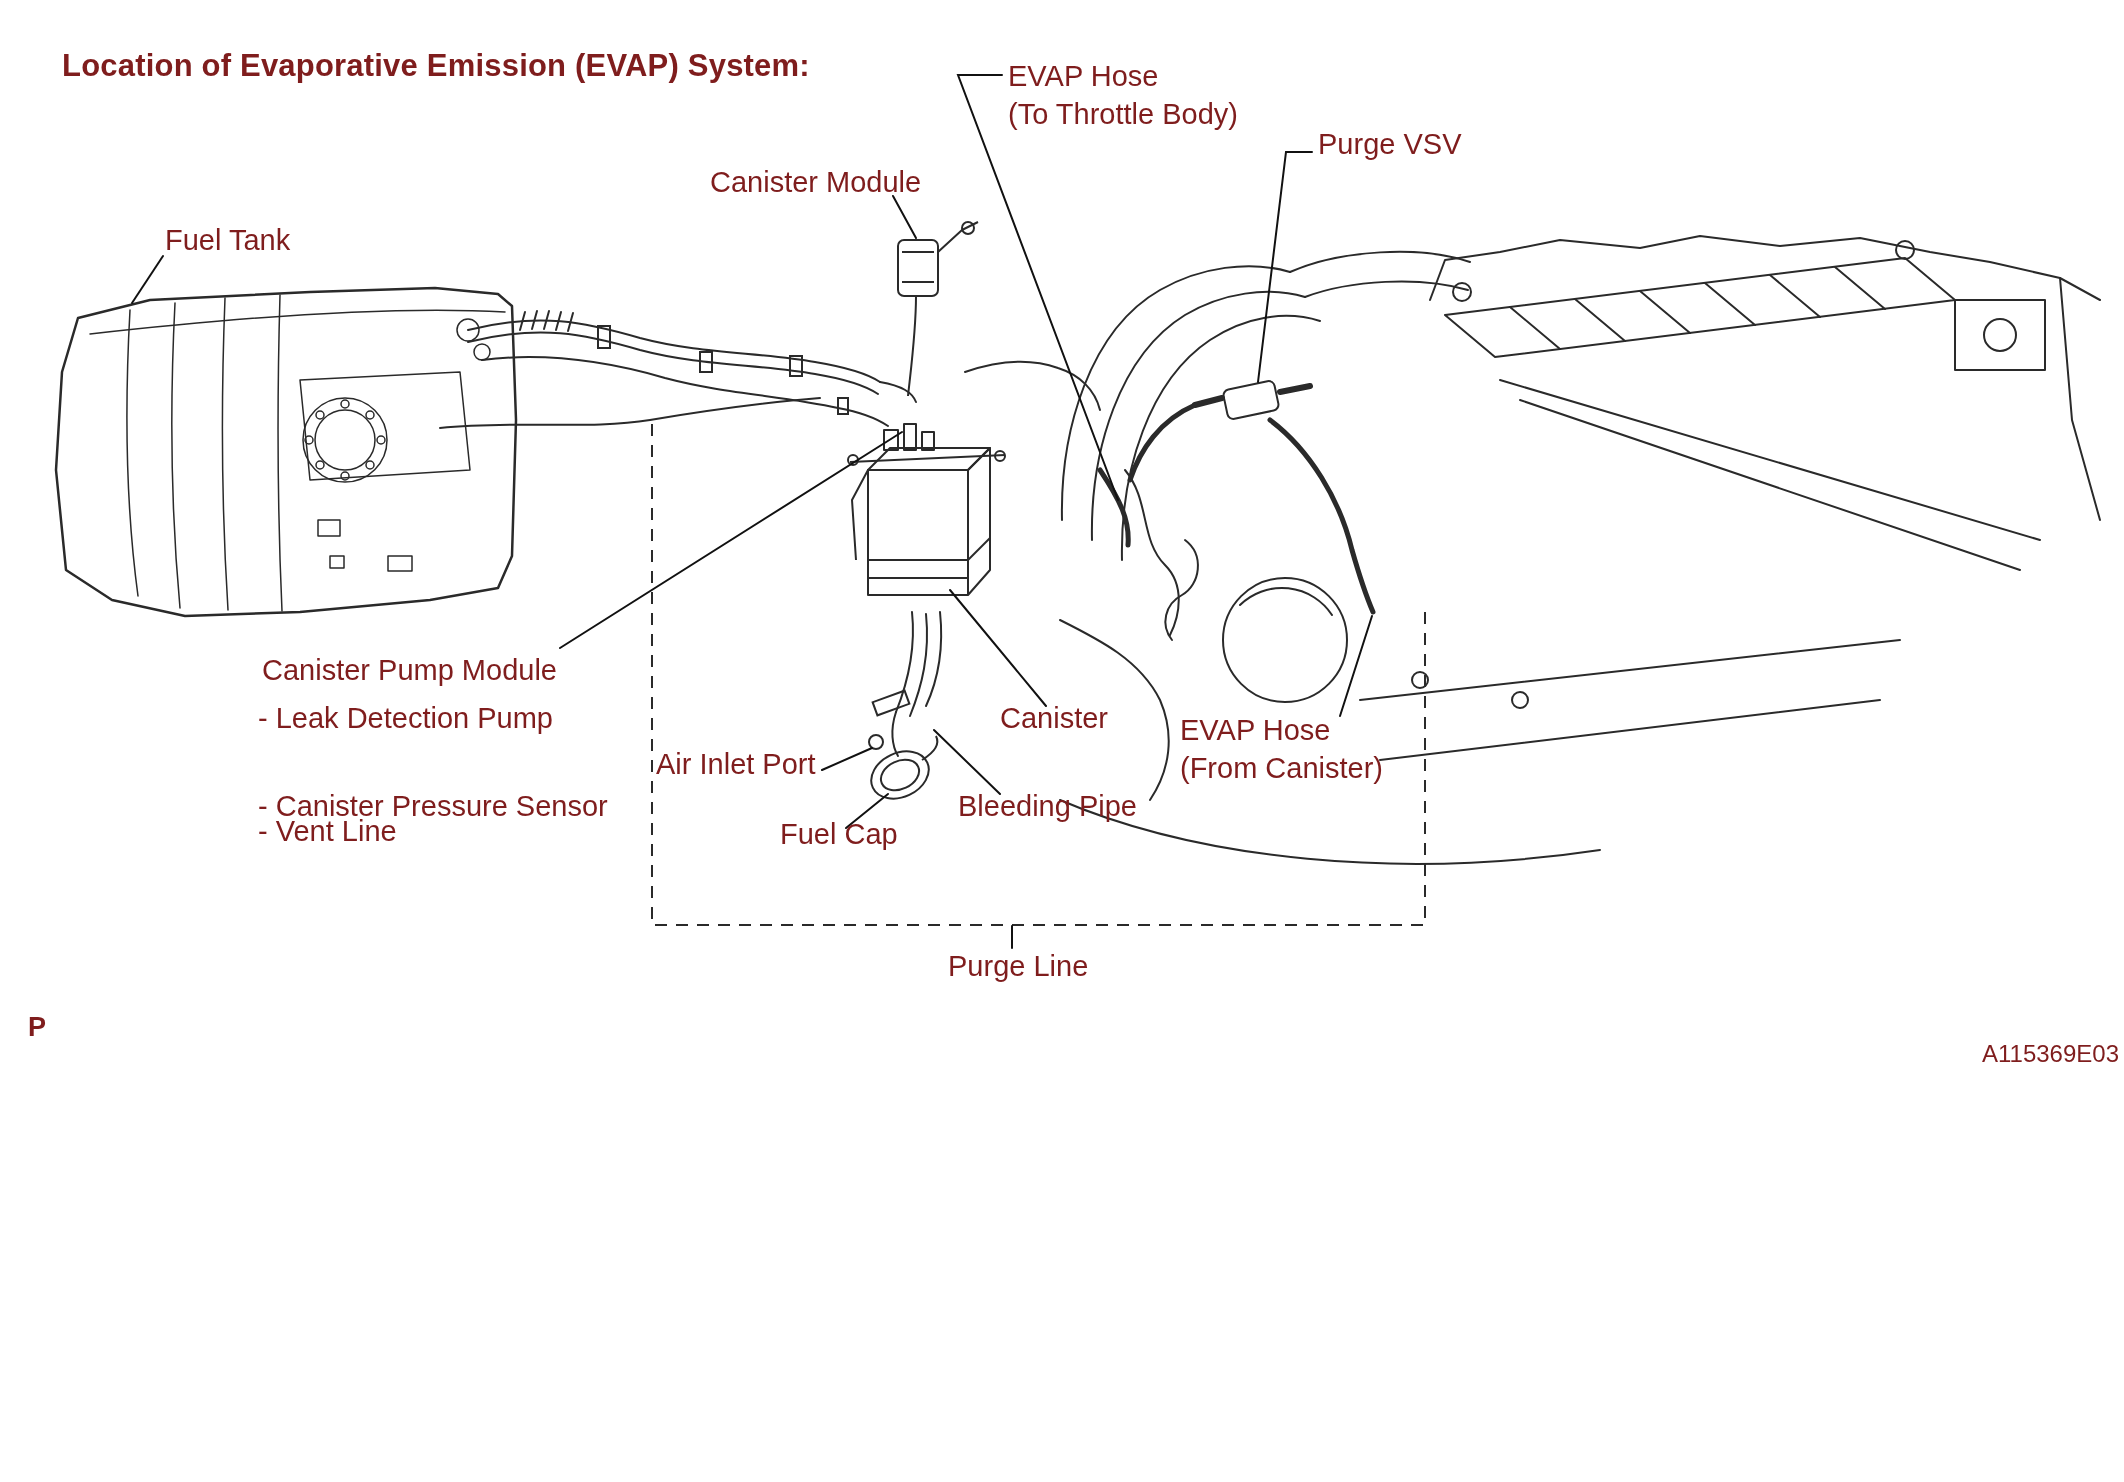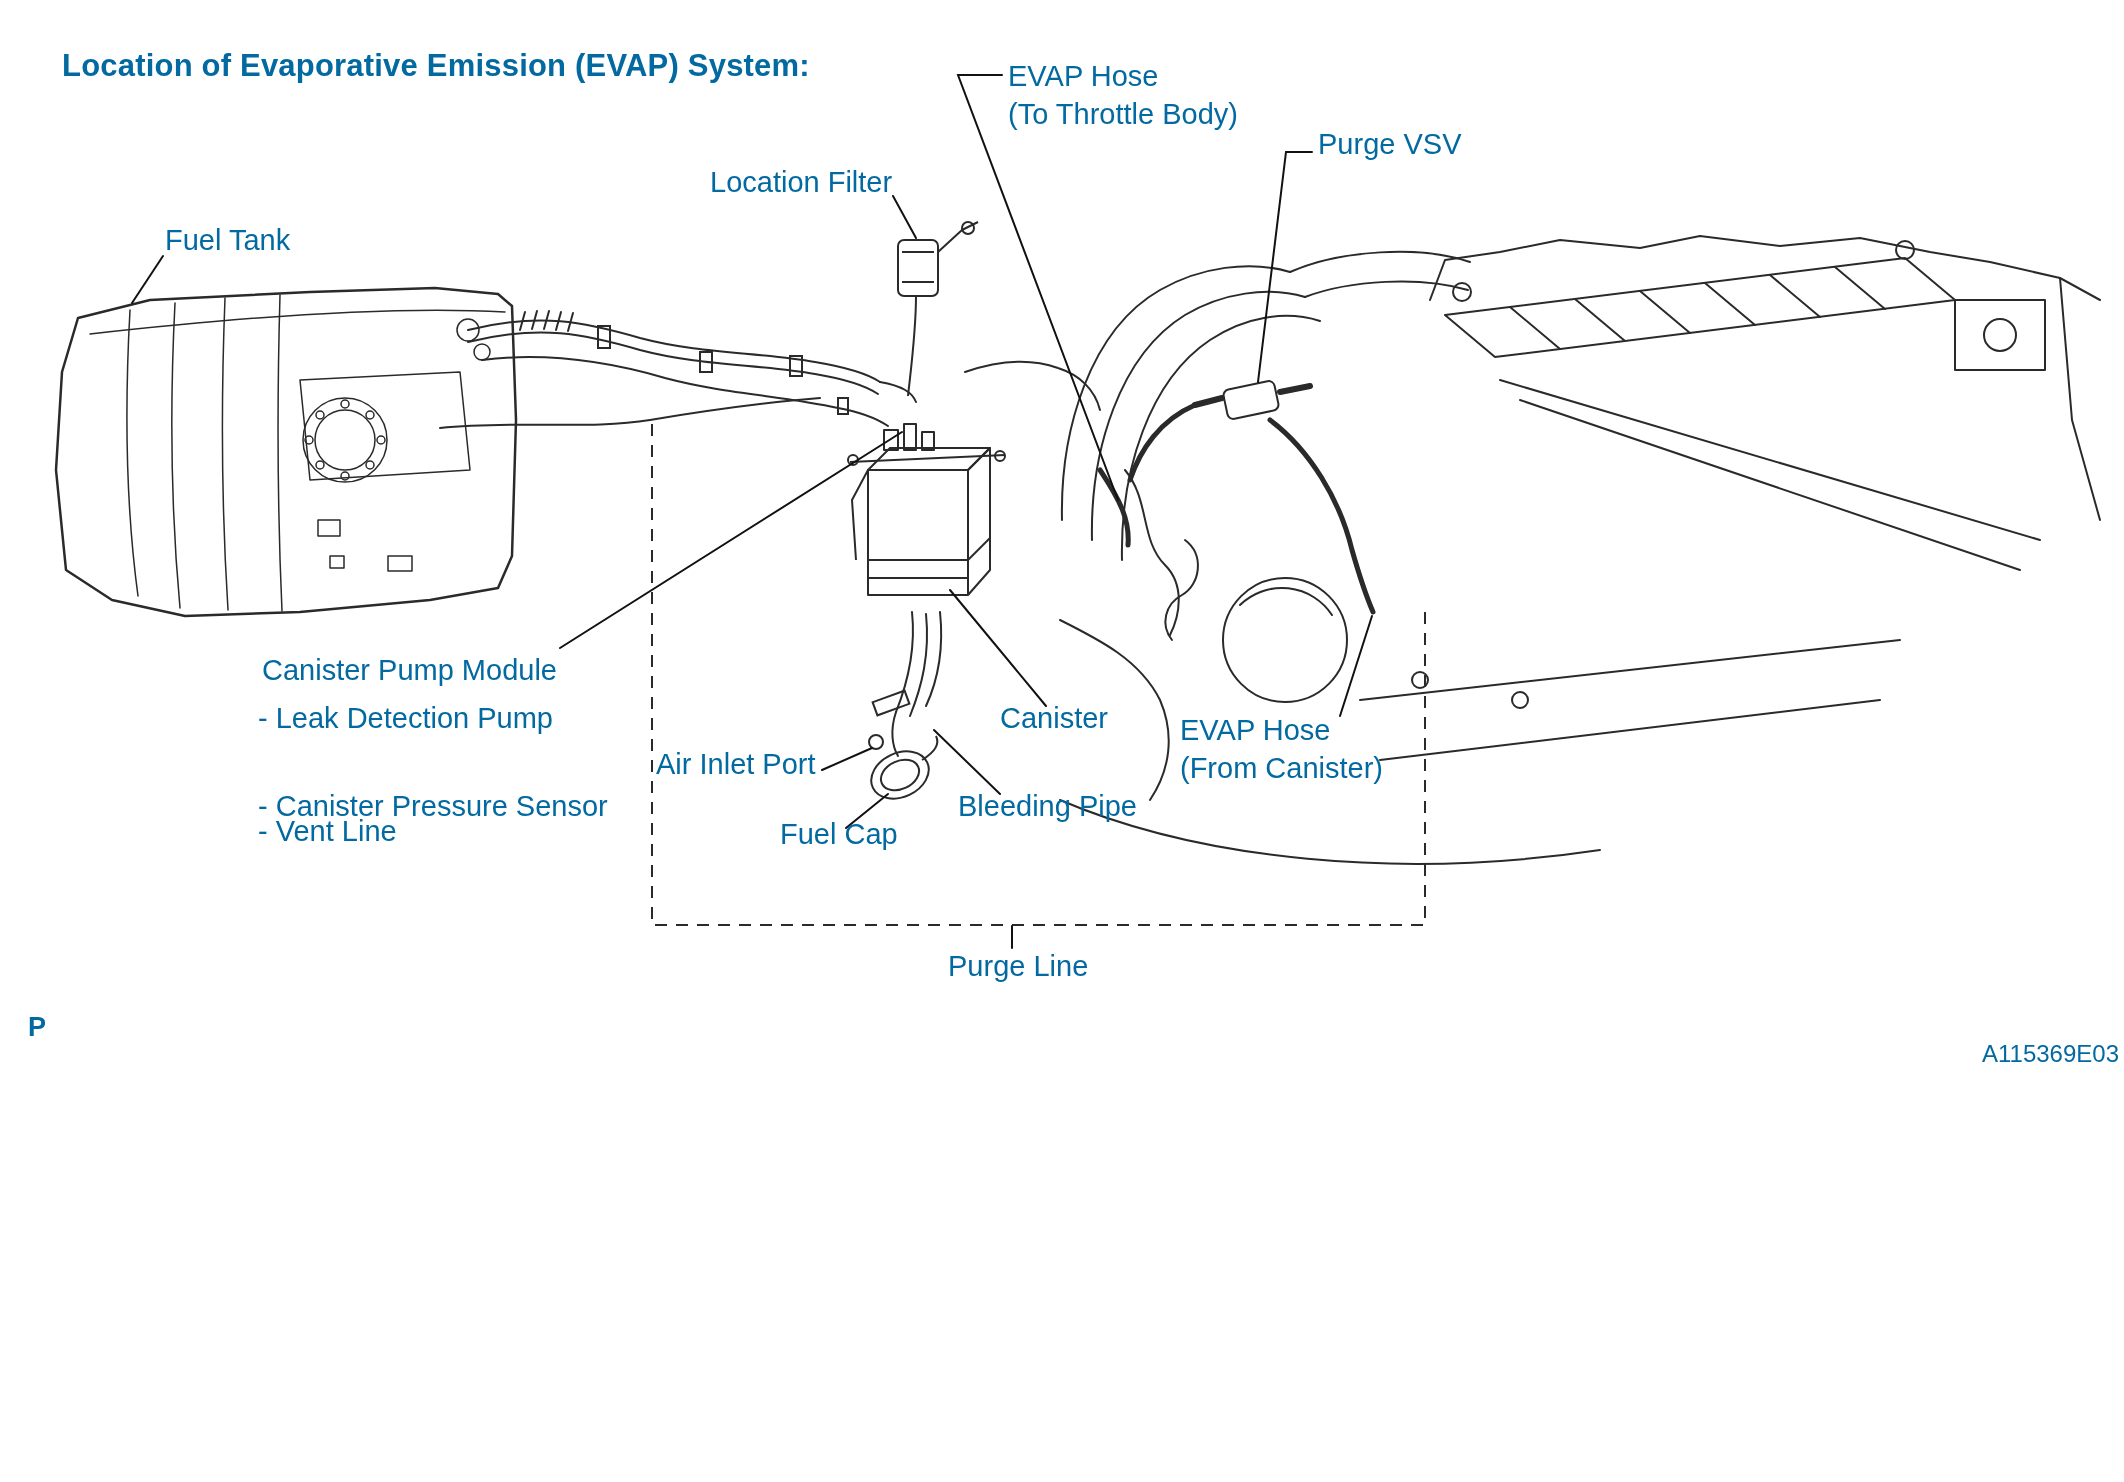--- a/index.html
+++ b/index.html
@@ -2,21 +2,21 @@
 <html><head>
 <meta charset="utf-8">
 <style>
   html, body { margin: 0; padding: 0; background: #ffffff; }
   .page {
     position: relative;
     width: 2124px;
     height: 1482px;
     background: #ffffff;
     font-family: "Liberation Sans", sans-serif;
-    color: #0369a1;
+    color: #7f1d1d;
     overflow: hidden;
   }
   .art { position: absolute; left: 0; top: 0; }
   .title {
     position: absolute;
     left: 62px; top: 48px;
     font-size: 31px;
     font-weight: bold;
     letter-spacing: 0.2px;
   }
@@ -193,21 +193,21 @@
       <path d="M 1046 706 L 950 590"></path>
       <path d="M 1340 716 L 1372 616"></path>
       <path d="M 1012 948 L 1012 926"></path>
     </g>
   </svg>
 
   <div class="title">Location of Evaporative Emission (EVAP) System:</div>
 
   <div class="label" style="left:165px; top:222px;">Fuel Tank</div>
 
-  <div class="label" style="left:710px; top:164px;">Location Filter</div>
+  <div class="label" style="left:710px; top:164px;">Canister Module</div>
 
   <div class="label" style="left:1008px; top:58px;">EVAP Hose
 (To Throttle Body)</div>
 
   <div class="label" style="left:1318px; top:126px;">Purge VSV</div>
 
   <div class="label" style="left:262px; top:636px;margin-top:16px;">Canister Pump Module</div>
 
   <div class="label" style="left:258px; top:700px;">- Leak Detection Pump</div>
 

